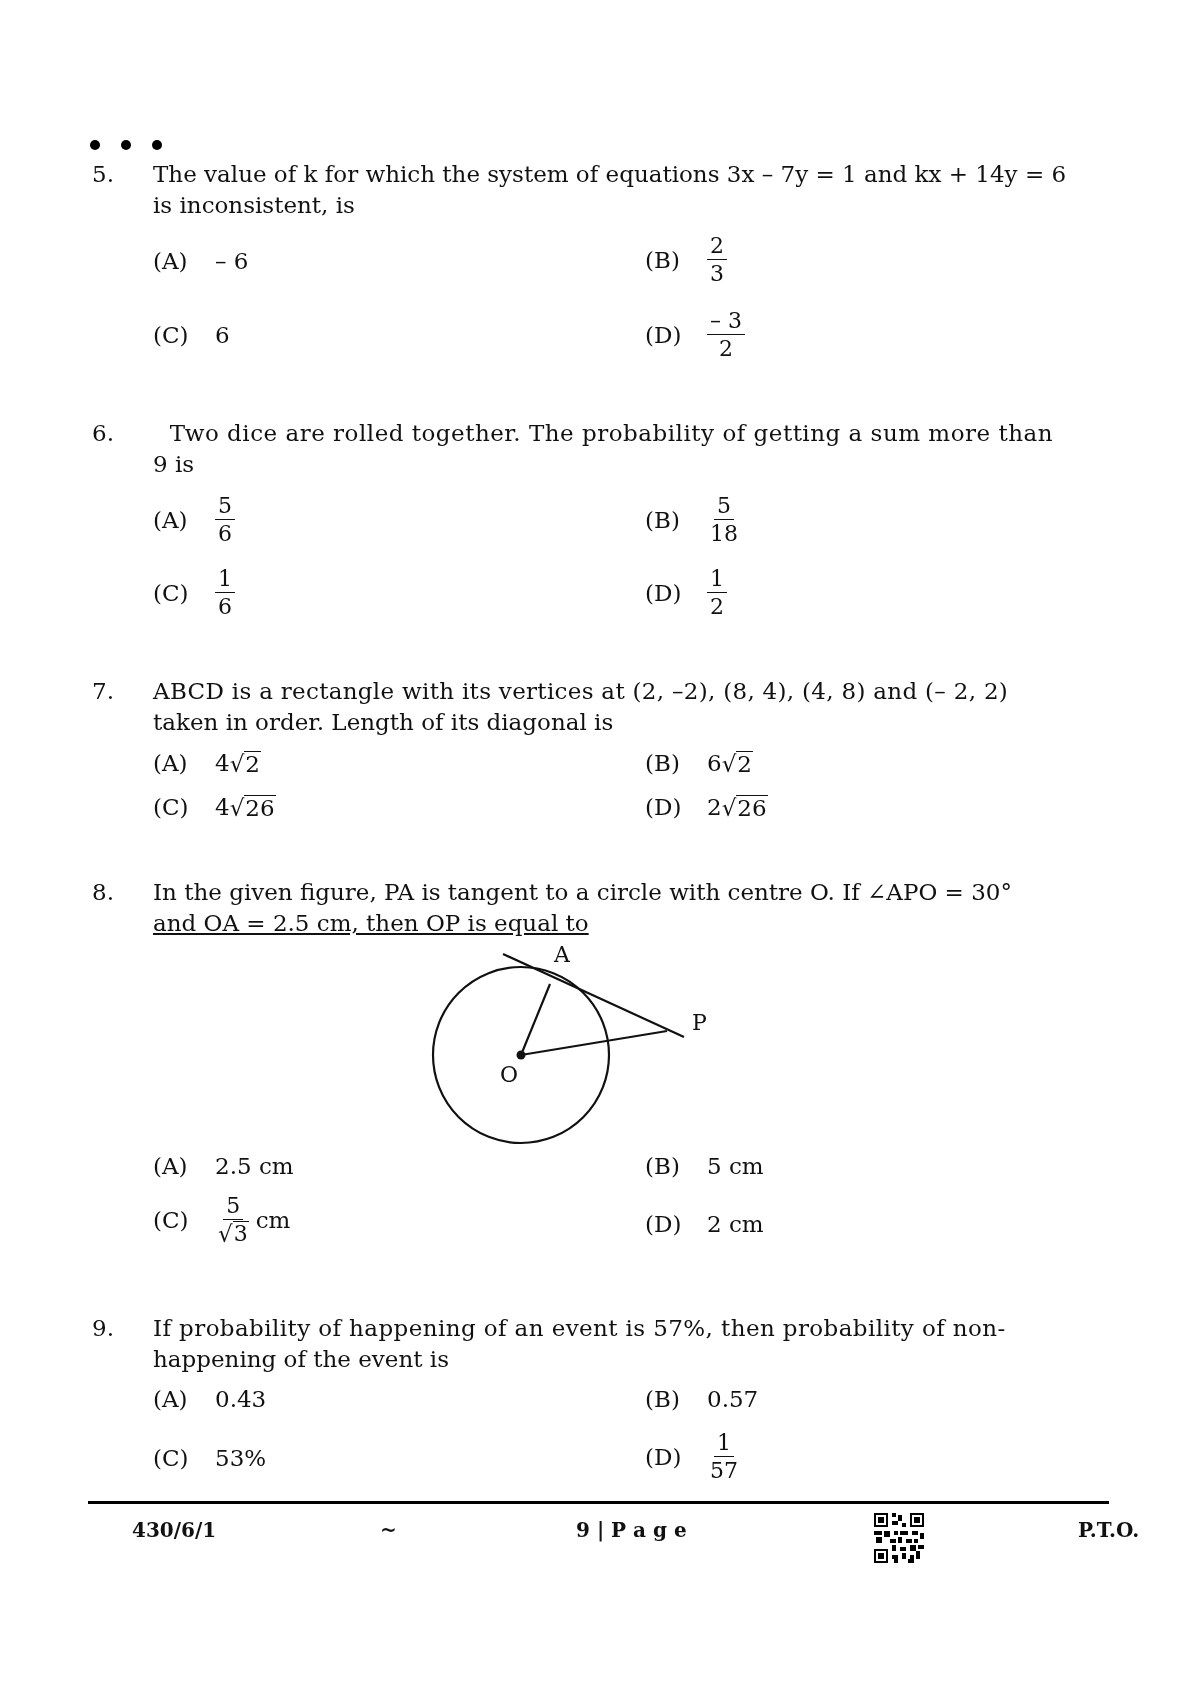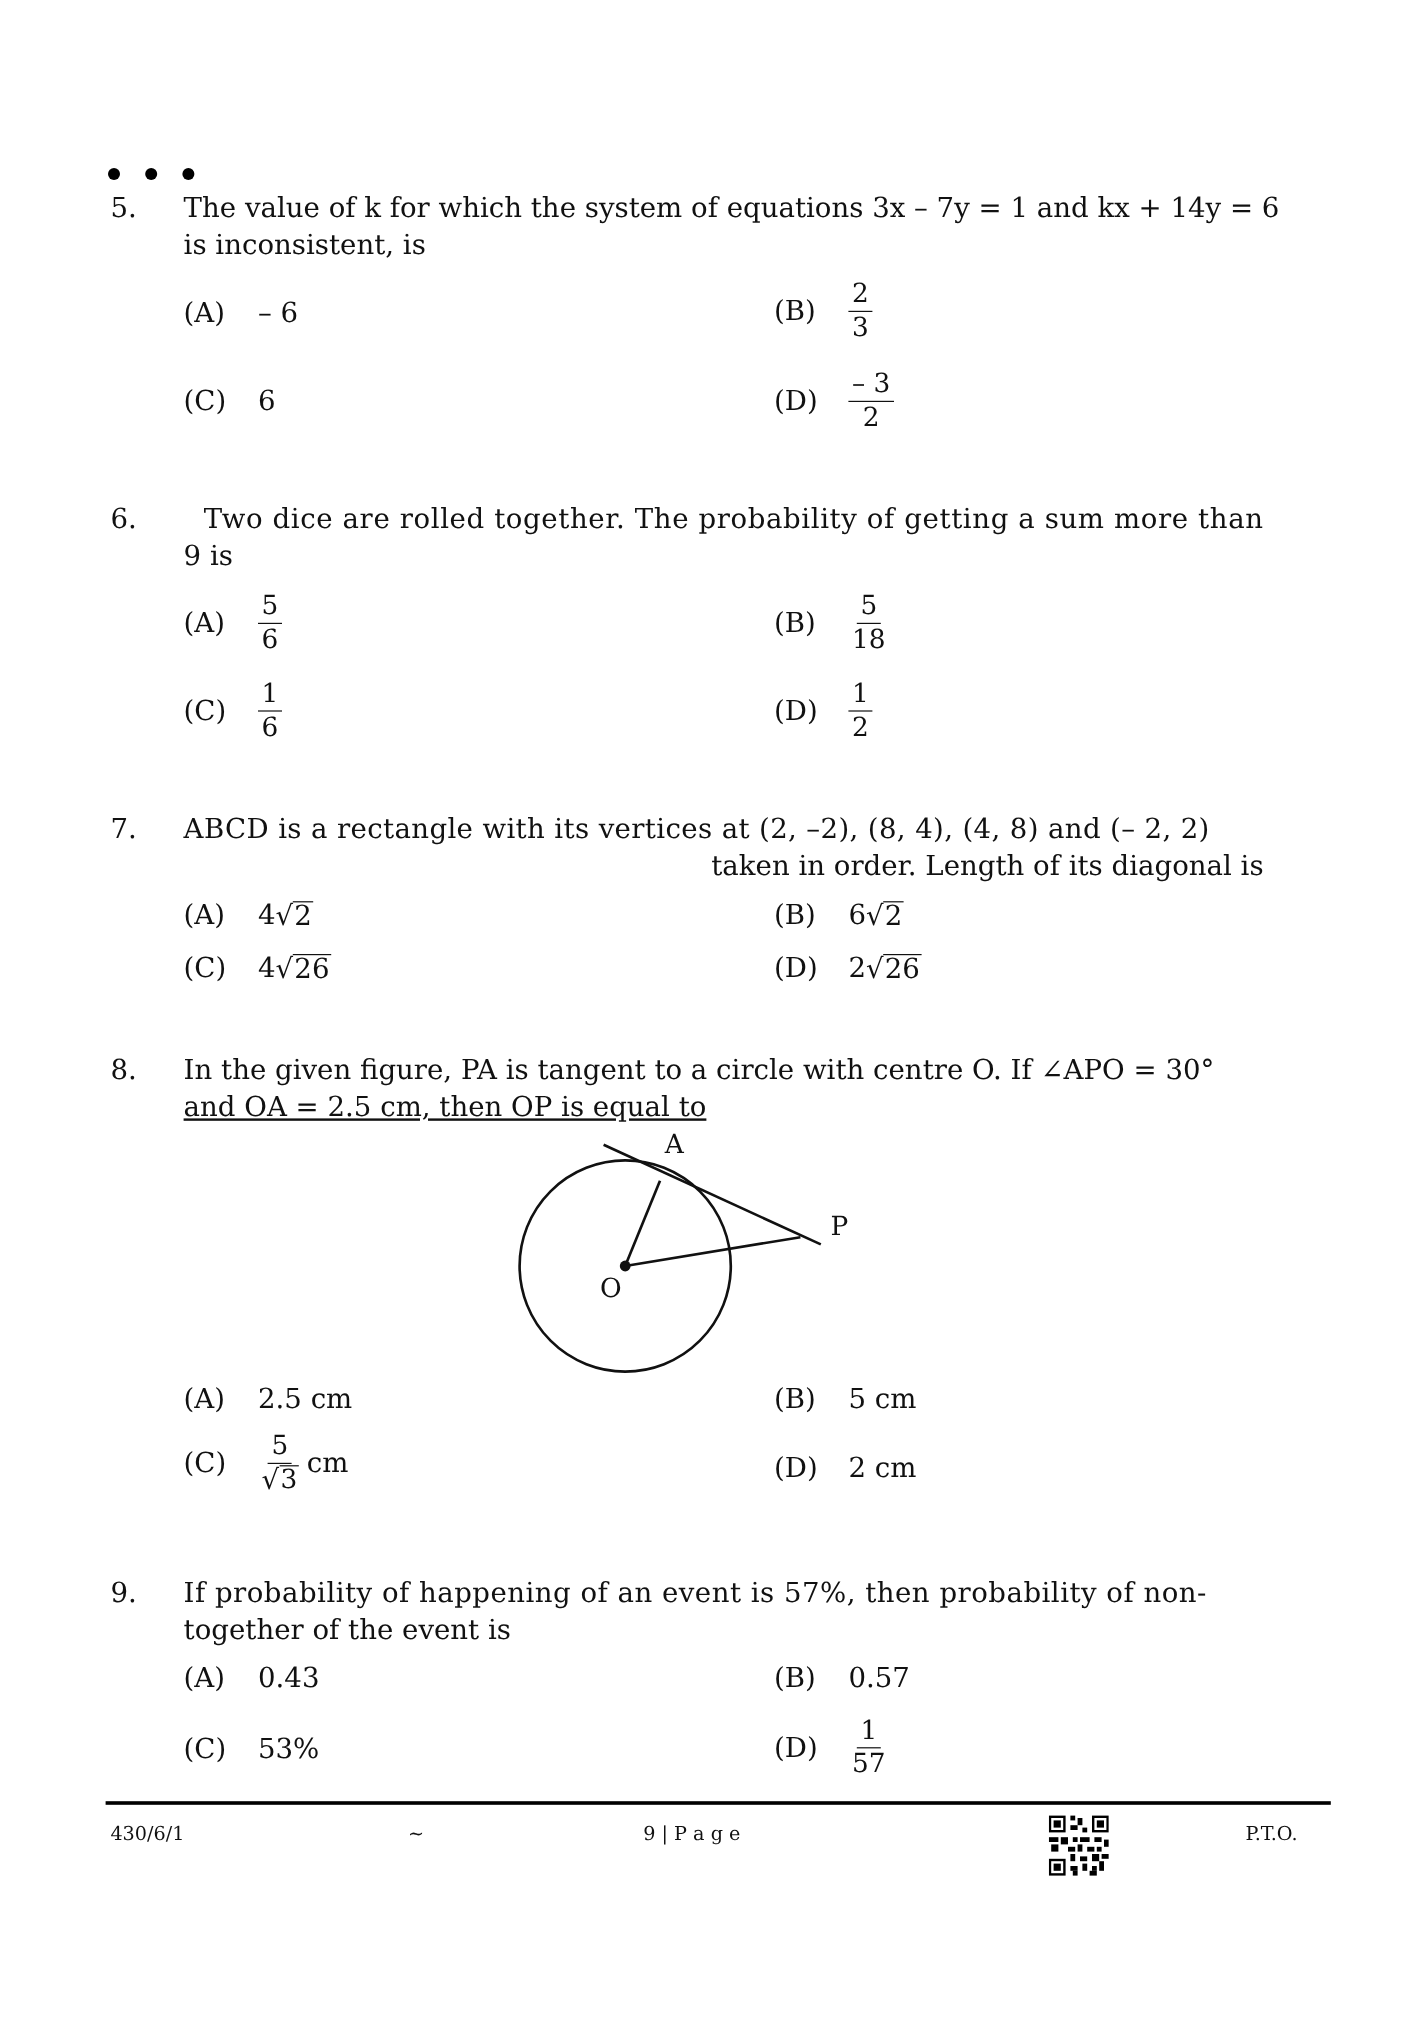--- a/index.html
+++ b/index.html
@@ -13,21 +13,21 @@
   .opt .lbl { display:inline-block; width:62px; }
   .frac { display:inline-flex; flex-direction:column; align-items:center; vertical-align:middle; font-size:22px; line-height:25px; }
   .frac .num { padding:0 3px 1px; border-bottom:1.6px solid #111; }
   .frac .den { padding:1px 3px 0; }
   .sqrt { display:inline-flex; align-items:flex-end; }
   .sqrt .rad { border-top:1.6px solid #111; padding:0 1px 0 1px; line-height:24px; }
   .sqrt .sym { font-size:23px; line-height:24px; }
   .dots { left:90px; top:140px; display:flex; gap:21px; }
   .dot { width:10px; height:10px; border-radius:50%; background:#000; }
   .rule { left:88px; top:1501px; width:1021px; height:3px; background:#000; }
-  .footer { font-size:16px; font-weight:normal; top:1518px; }
+  .footer { font-size:20px; font-weight:bold; top:1518px;margin-left:40px; }
   .qr { left:874px; top:1512px; width:50px; height:52px; }
 </style>
 </head>
 <body>
 
 <div class="abs dots">
   <div class="dot"></div>
   <div class="dot"></div>
   <div class="dot"></div>
 </div>
@@ -92,21 +92,21 @@
     <span class="frac">
       <span class="num">1</span>
       <span class="den">2</span>
     </span>
   </div>
 </div>
 
 <div>
   <div class="abs txt qnum" style="top:676px;">7.</div>
   <div class="abs txt qtext" style="top:676px; letter-spacing:0.3px;">ABCD is a rectangle with its vertices at (2, –2), (8, 4), (4, 8) and (– 2, 2)</div>
-  <div class="abs txt qtext" style="top:707px;text-align:right;">taken in order. Length of its diagonal is</div>
+  <div class="abs txt qtext" style="top:707px;">taken in order. Length of its diagonal is</div>
 
   <div class="abs opt" style="left:153px; top:750px;">
     <span class="lbl">(A)</span>
     <span>4</span>
     <span class="sqrt">
         <span class="sym">√</span>
         <span class="rad">2</span>
       </span>
   </div>
   <div class="abs opt" style="left:645px; top:750px;">
@@ -172,21 +172,21 @@
   </div>
   <div class="abs opt" style="left:645px; top:1211px;">
     <span class="lbl">(D)</span>
     <span>2 cm</span>
   </div>
 </div>
 
 <div>
   <div class="abs txt qnum" style="top:1313px;">9.</div>
   <div class="abs txt qtext" style="top:1313px; letter-spacing:0.4px;">If probability of happening of an event is 57%, then probability of non-</div>
-  <div class="abs txt qtext" style="top:1344px;">together of the event is</div>
+  <div class="abs txt qtext" style="top:1344px;">happening of the event is</div>
 
   <div class="abs opt" style="left:153px; top:1386px;">
     <span class="lbl">(A)</span>
     <span>0.43</span>
   </div>
   <div class="abs opt" style="left:645px; top:1386px;">
     <span class="lbl">(B)</span>
     <span>0.57</span>
   </div>
   <div class="abs opt" style="left:153px; top:1445px;">

